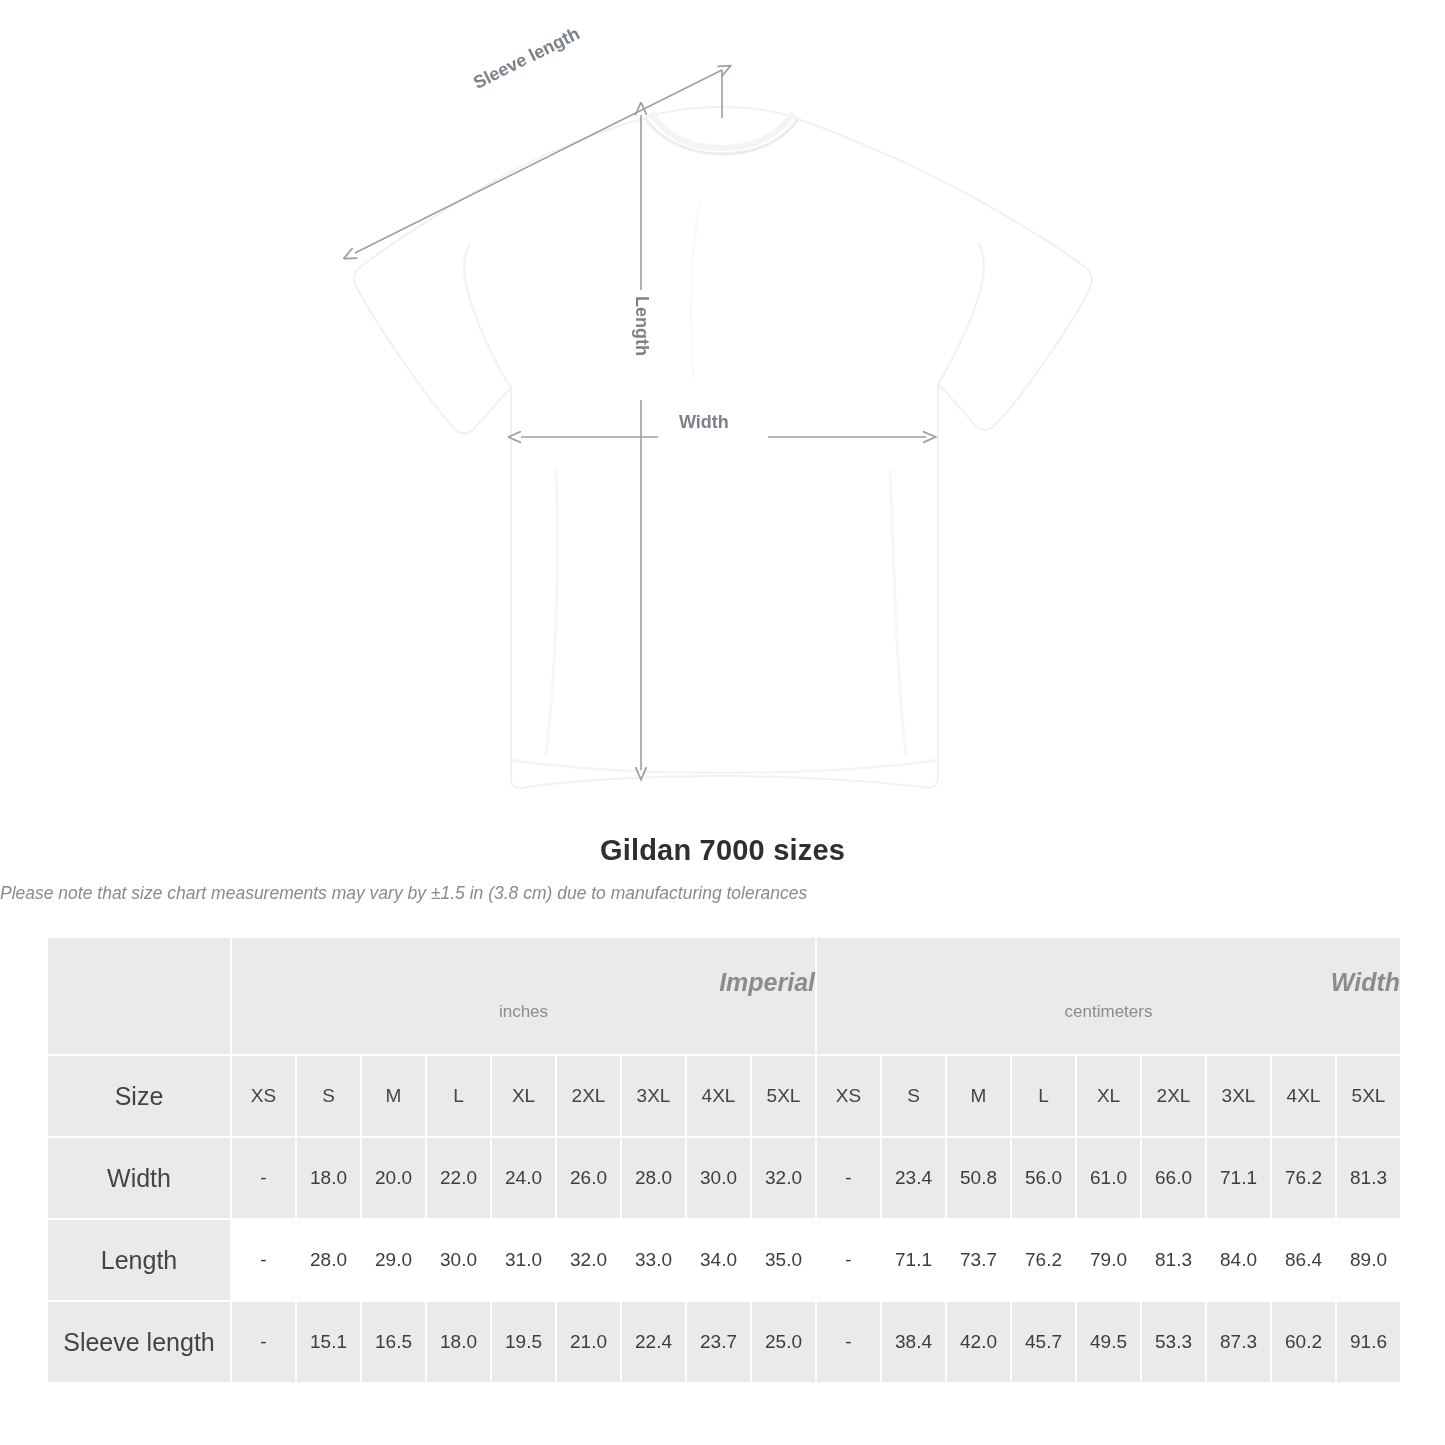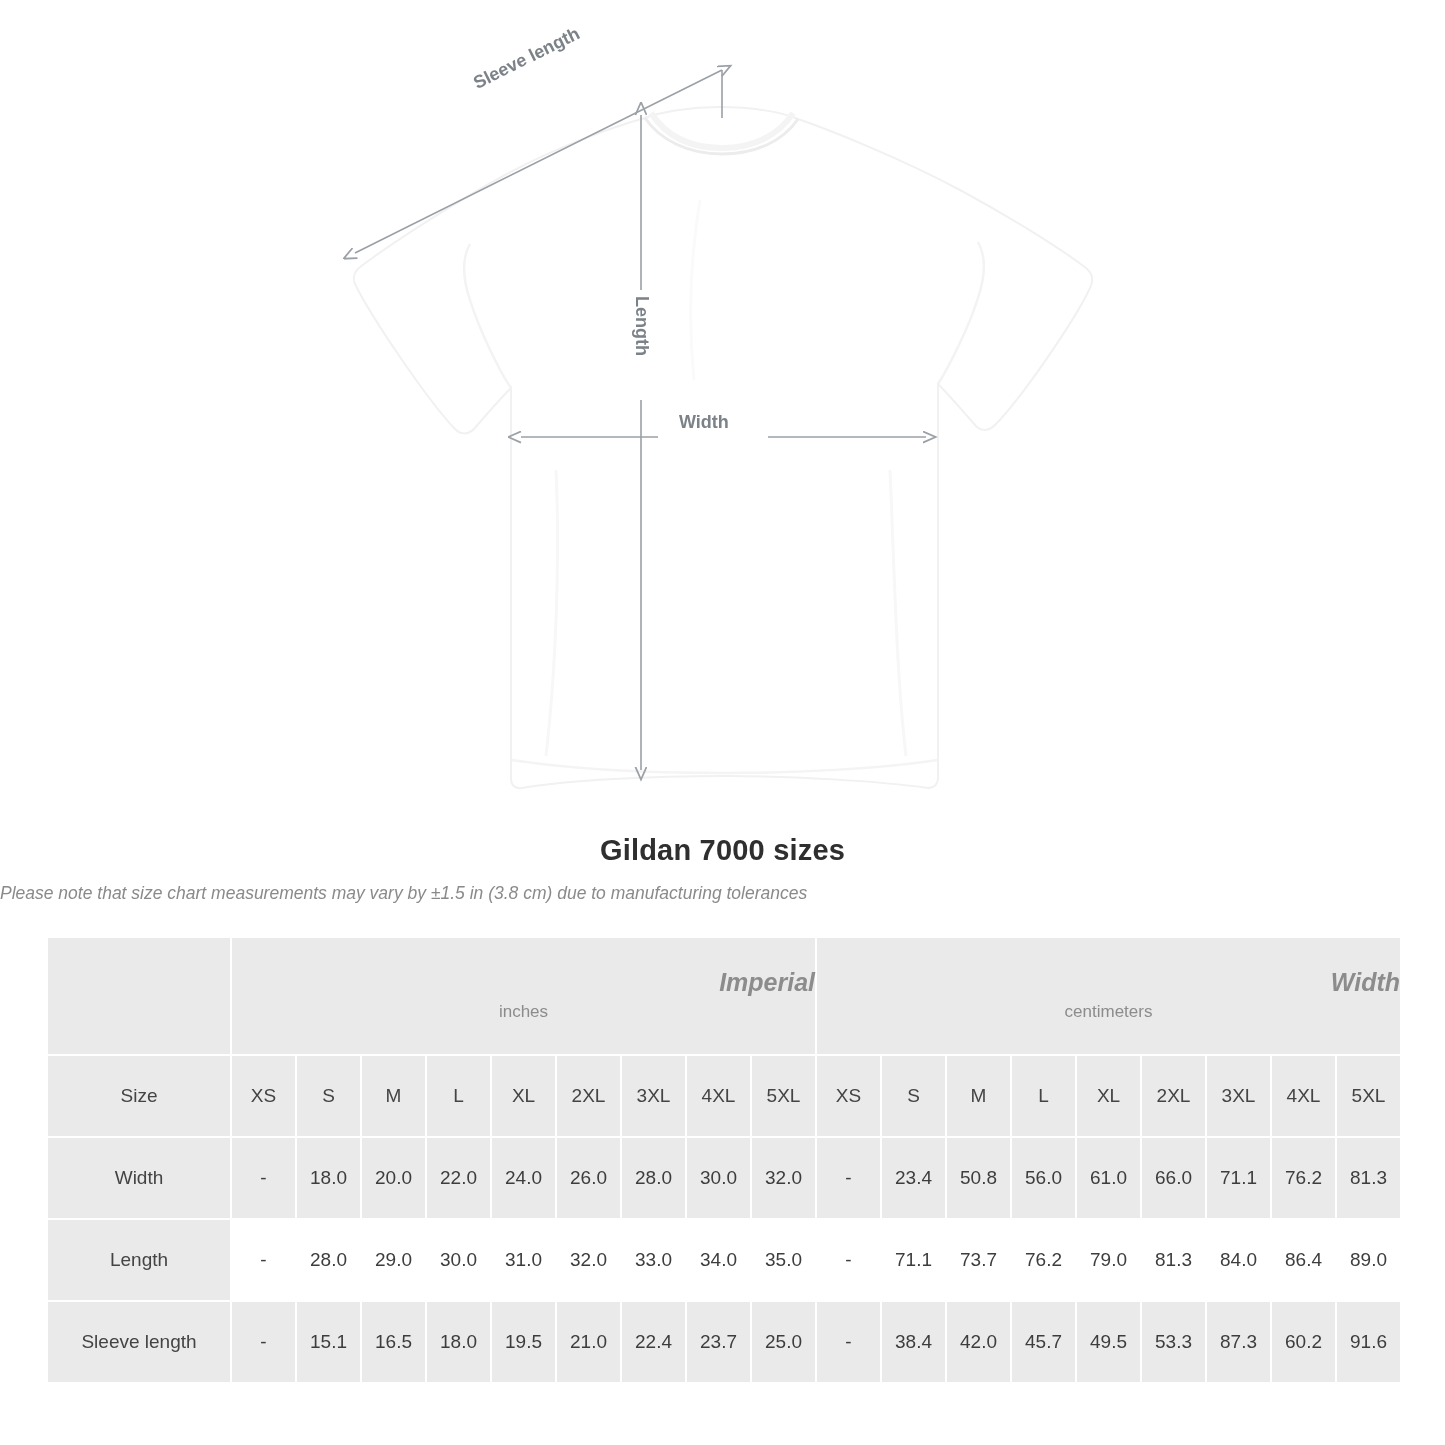--- a/index.html
+++ b/index.html
@@ -80,21 +80,21 @@
     line-height: 1.25;
     text-align: right;
   }
   .unit-sub {
     font-size: 17px;
     color: #8c8c8c;
     line-height: 1.6;
   }
   .row-head {
     background: #eaeaea !important;
-    font-size: 19px;
+    font-size: 25px;
     font-weight: bold;
     color: #444444;
     height: 78px;
     width: 184px;
   }
   .col-head {
     background: #eaeaea !important;
     font-size: 19px;
     font-weight: bold;
     color: #444444;

